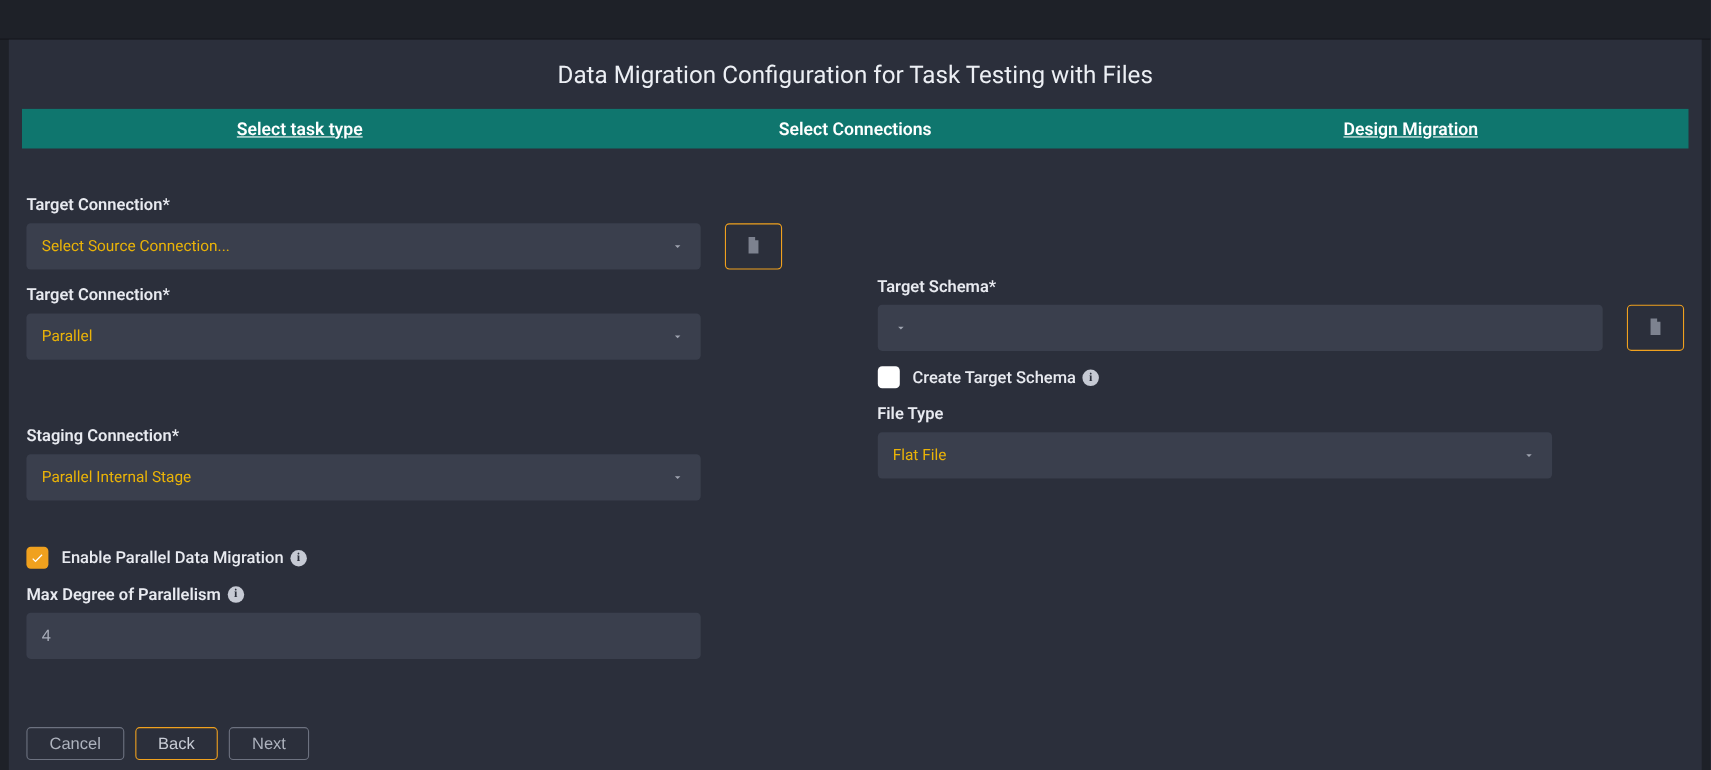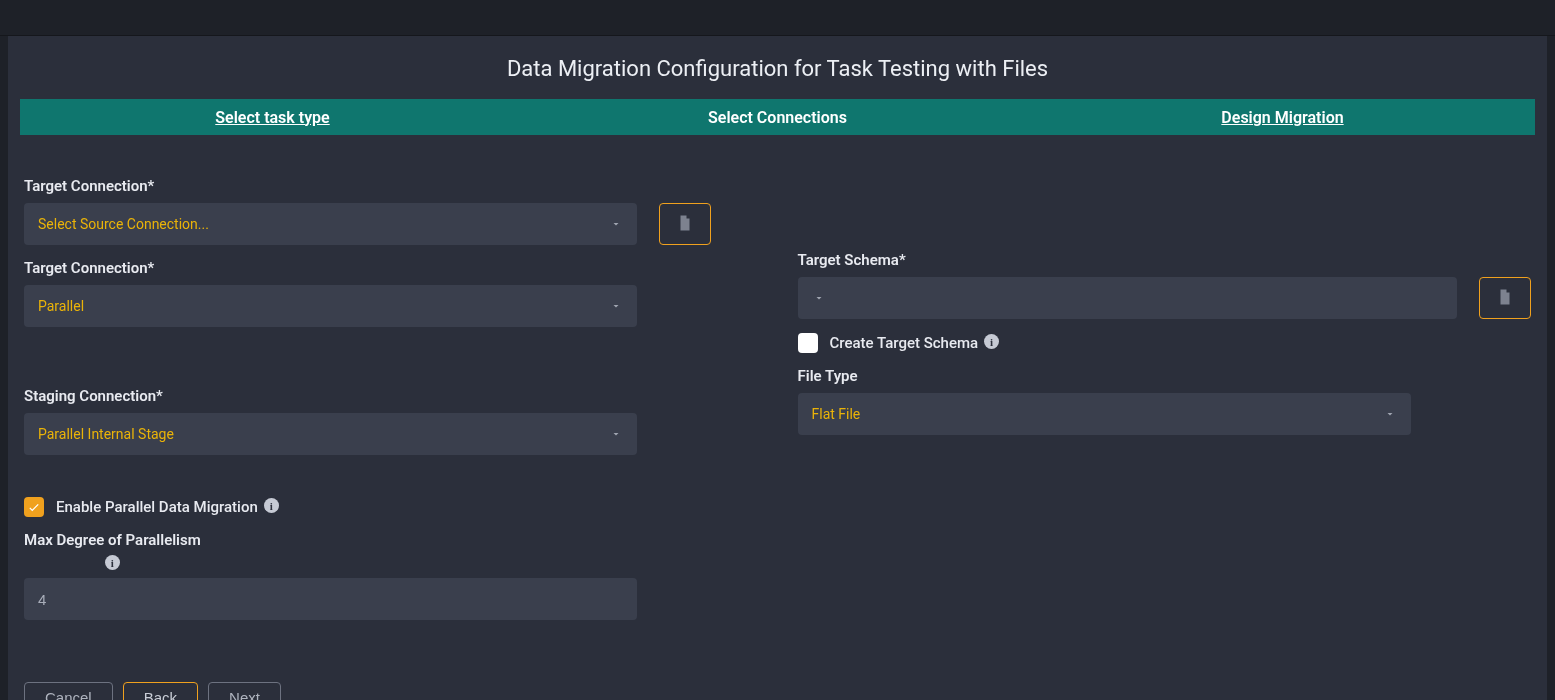--- a/index.html
+++ b/index.html
@@ -97,21 +97,21 @@
     justify-content: center;
     cursor: pointer;
   }
   .checkbox.checked { background: #f0a11e; }
   .checkbox.checked svg { width: 14px; height: 14px; fill: #ffffff; }
   .checkbox-label {
     color: #e8eaf0;
     font-size: 15px;
     font-weight: 500;
     display: inline-flex;
-    align-items: flex-start;
+    align-items: center;
     gap: 6px;
   }
   .info-icon {
     width: 15px; height: 15px; border-radius: 50%;
     background: #c6cad4;
     color: #2b2f3b;
     font-size: 11px;
     font-weight: 700;
     display: inline-flex;
     align-items: center;
@@ -217,21 +217,21 @@
               <path d="M9 16.2l-3.5-3.5L4 14.2 9 19.2 20 8.2l-1.5-1.5z"></path>
             </svg>
         </span>
         <span class="checkbox-label">
           <span>Enable Parallel Data Migration</span>
           <span class="info-icon">i</span>
         </span>
       </div>
 
       <div class="field">
-        <label class="field-label" style="display:inline-flex;align-items:center;gap:6px;flex-direction:column;">
+        <label class="field-label" style="display:inline-flex;align-items:center;gap:6px;">
           <span>Max Degree of Parallelism</span>
           <span class="info-icon">i</span>
         </label>
         <input class="text-input" value="4" style="">
       </div>
 
     </div>
 
     <div class="col">
 

